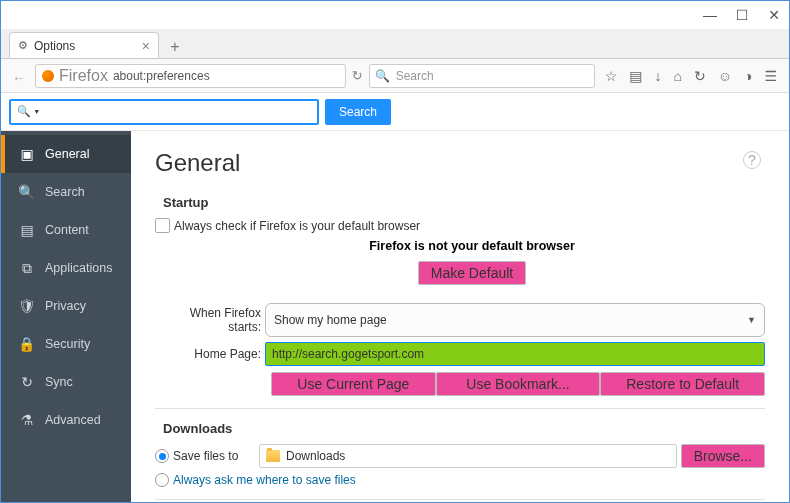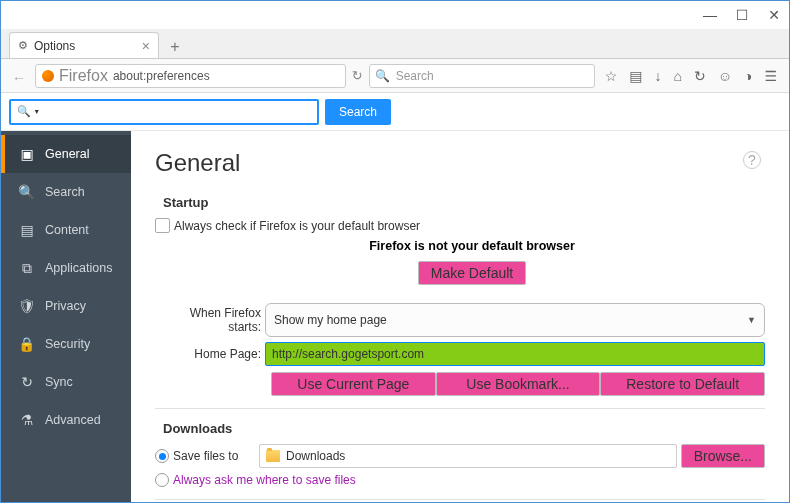--- a/index.html
+++ b/index.html
@@ -60,21 +60,21 @@
     .btn { height: 24px; padding: 0 12px; background: #ec4899; border: 1px solid #bbb; border-radius: 2px; font-size: 14px; color: #333; cursor: pointer; }
     .select { flex: 1; height: 24px; border: 1px solid #bbb; border-radius: 6px; padding: 16px 8px; font-size: 12px; display: flex; align-items: center; justify-content: space-between; background: #fcfcfc; cursor: pointer; }
     .select .arrow { font-size: 9px; color: #555; }
     .textinput { flex: 1; height: 24px; border: 1px solid #0a84ff; border-radius: 2px; padding: 0 6px; font-size: 12px; background: #84cc16; display: flex; align-items: center; color: #333; }
     .btn-row { display: flex; gap: 0; margin-left: 116px; margin-top: 6px; }
     .btn-row .btn { flex: 1; text-align: center; }
     .dl-display { flex: 1; height: 24px; border: 1px solid #ccc; border-radius: 2px; padding: 0 6px; font-size: 12px; display: flex; align-items: center; gap: 6px; background: #fff; }
     .folder-icon { width: 14px; height: 12px; background: linear-gradient(#ffd76e, #f5b942); border-radius: 1px; position: relative; }
     .folder-icon::before { content: ""; position: absolute; top: -2px; left: 1px; width: 5px; height: 3px; background: #f5b942; border-radius: 1px 1px 0 0; }
     hr.sep { border: none; border-top: 1px solid #e0e0e0; margin: 12px 0; }
-    .grayed { color: #a21caf; }
+    .grayed { color: #0369a1; }
     .default-row { display: flex; align-items: center; gap: 8px; margin: 6px 0 18px 24px; flex-direction: column; }
     .default-row .bold-text { margin: 0; flex: 1; }
   </style>
 </head>
 <body>
 
 <div class="titlebar">
   <span class="win-btn">—</span>
   <span class="win-btn">☐</span>
   <span class="win-btn">✕</span>

